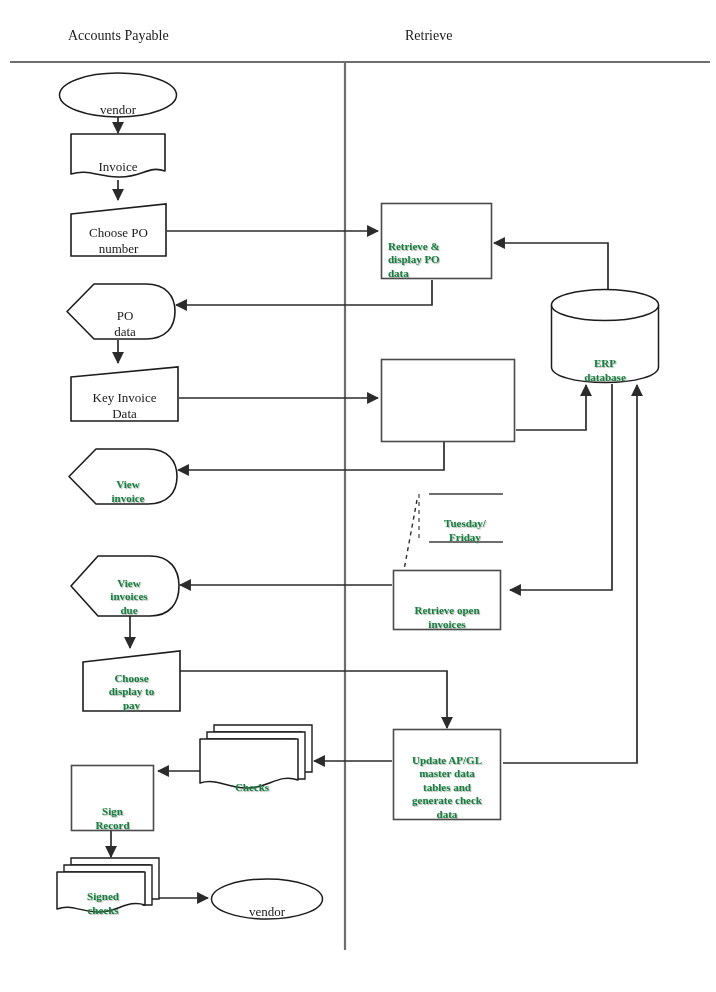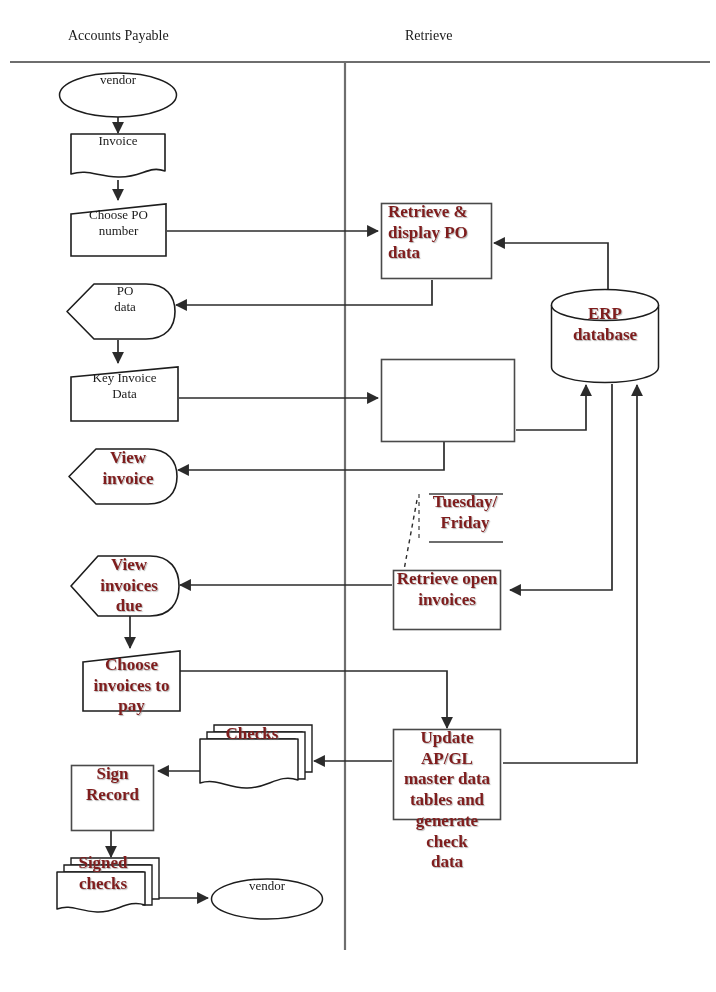--- a/index.html
+++ b/index.html
@@ -24,44 +24,44 @@
     position: absolute;
     font-family: "Liberation Serif", serif;
     font-size: 14px;
     color: #1a1a1a;
     white-space: nowrap;
     text-align: center;
   }
   .node {
     position: absolute;
     display: flex;
-    align-items: flex-start;
+    align-items: flex-end;
     justify-content: center;
     text-align: center;
     box-sizing: border-box;
   }
   .node .lbl {
     position: relative;
     z-index: 3;
     line-height: 1.22;
     padding: 0 4px;
   }
   
   .serif-lbl .lbl {
     font-family: "Liberation Serif", serif;
     font-size: 13px;
     color: #1a1a1a;
     font-weight: normal;
   }
   
   .bold-lbl .lbl {
     font-family: "Liberation Serif", serif;
-    font-size: 17px;
+    font-size: 11px;
     font-weight: bold;
-    color: #7f1d1d;
+    color: #15803d;
     text-shadow: 1px 1px 1px rgba(120,120,120,0.55);
   }
   .bold-lbl.left-align .lbl {
     text-align: left;
     width: 100%;
     padding-left: 8px;
   }
   svg { display: block; }
   .shape-svg {
     position: absolute;
@@ -230,21 +230,21 @@
   </svg>
   <span class="lbl" style="white-space:pre-line;">Retrieve open
 invoices</span>
 </div>
 
 <div class="node bold-lbl" style="left:82px; top:650px; width:99px; height:62px;">
   <svg class="shape-svg" viewBox="0 0 99 62" preserveAspectRatio="none">
     <path d="M 1 12 L 98 1 L 98 61 L 1 61 Z" fill="#ffffff" stroke="#1d1d1d" stroke-width="1.6"></path>
   </svg>
   <span class="lbl" style="white-space:pre-line; margin-top:5px;">Choose
-invoices to
+display to
 pay</span>
 </div>
 
 <div class="node bold-lbl" style="left:392px; top:728px; width:110px; height:93px;">
   <svg class="shape-svg" viewBox="0 0 110 93" preserveAspectRatio="none">
     <rect x="1.5" y="1.5" width="107" height="90" fill="#ffffff" stroke="#4a4a4a" stroke-width="1.6"></rect>
   </svg>
   <span class="lbl" style="white-space:pre-line;">Update AP/GL
 master data
 tables and

